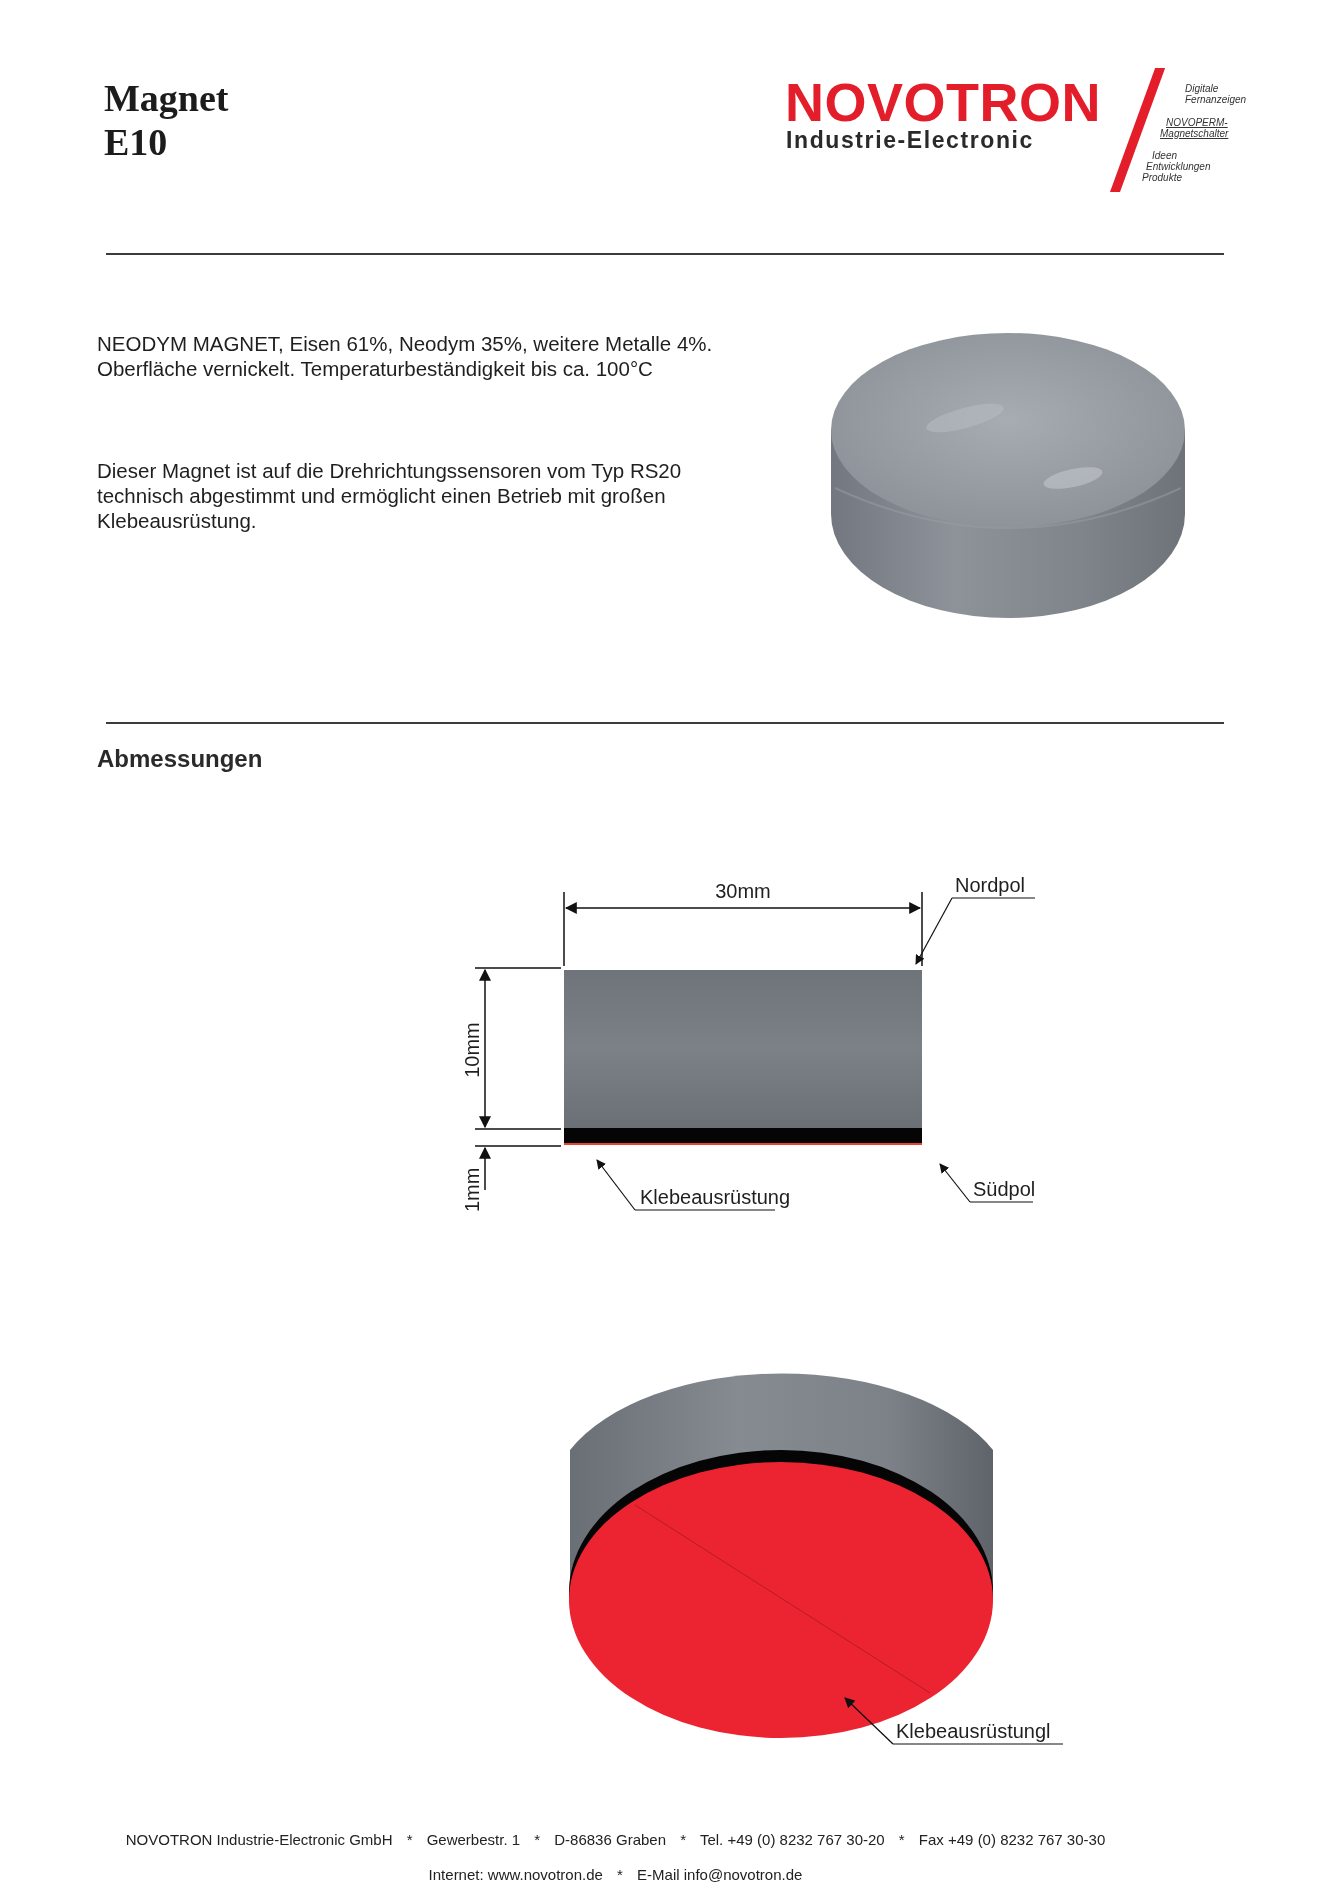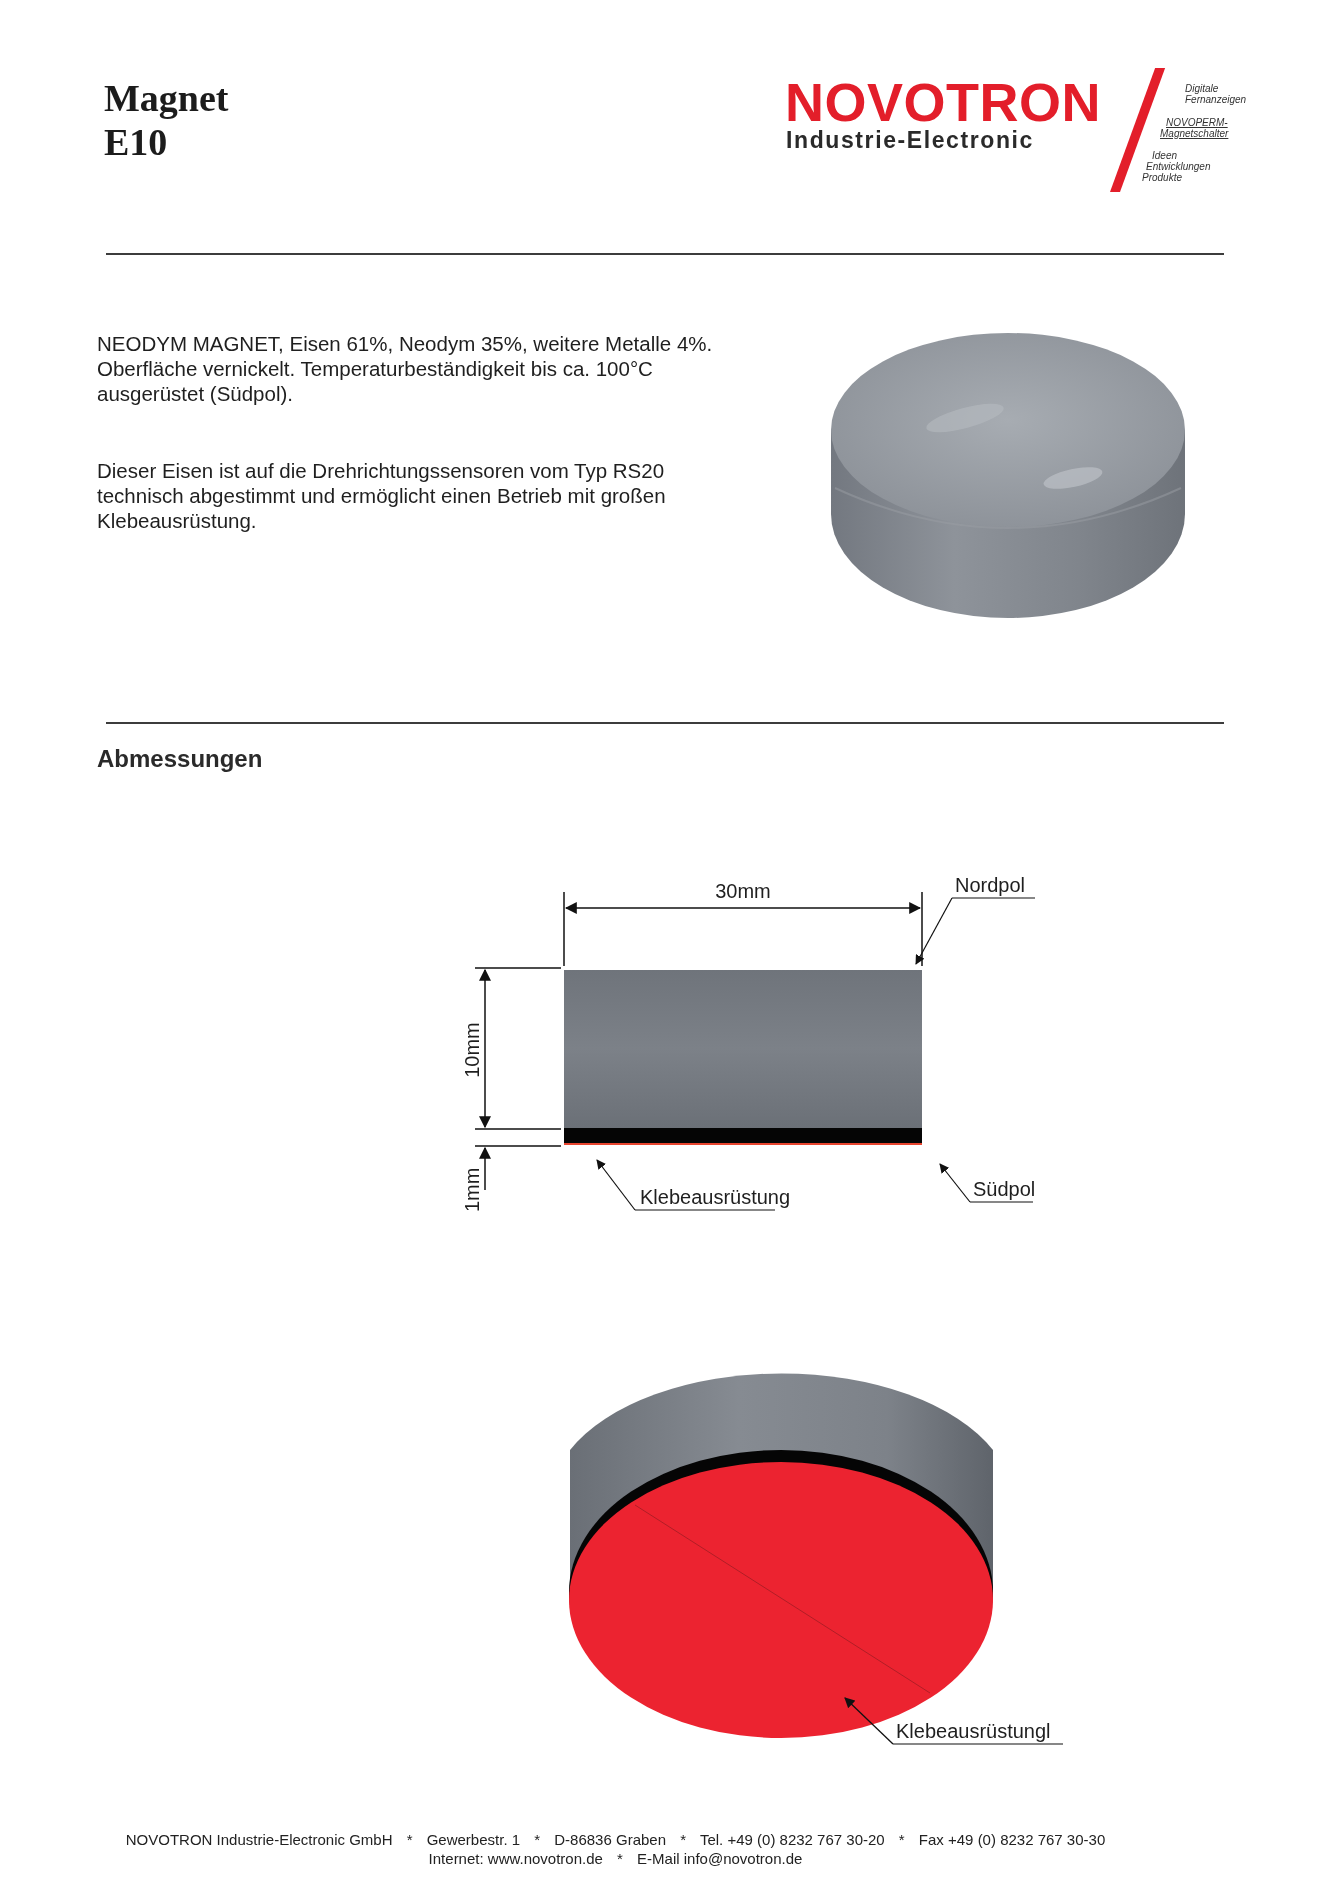--- a/index.html
+++ b/index.html
@@ -54,24 +54,23 @@
     <div style="padding-left:4px">Entwicklungen</div>
     <div>Produkte</div>
   </div>
 </div>
 
 <div class="abs rule" style="top:253px;"></div>
 
 <div class="abs desc" style="top:331px;">
   <div>NEODYM MAGNET, Eisen 61%, Neodym 35%, weitere Metalle 4%.</div>
   <div>Oberfläche vernickelt. Temperaturbeständigkeit bis ca. 100°C</div>
-  <div>ausgerüstet (Südpol).</div>
 </div>
 <div class="abs desc" style="top:458px;">
-  <div>Dieser Eisen ist auf die Drehrichtungssensoren vom Typ RS20</div>
+  <div>Dieser Magnet ist auf die Drehrichtungssensoren vom Typ RS20</div>
   <div>technisch abgestimmt und ermöglicht einen Betrieb mit großen</div>
   <div>Klebeausrüstung.</div>
 </div>
 
 <svg class="abs" style="left:825px; top:318px;" width="370" height="305">
   <defs>
     <linearGradient id="sideG" x1="0" y1="0" x2="1" y2="0">
       <stop offset="0" stop-color="#737880"></stop>
       <stop offset="0.35" stop-color="#8e939a"></stop>
       <stop offset="0.7" stop-color="#80858c"></stop>
@@ -165,18 +164,18 @@
     <span>NOVOTRON Industrie-Electronic GmbH</span>
     <span class="sep">*</span>
     <span>Gewerbestr. 1</span>
     <span class="sep">*</span>
     <span>D-86836 Graben</span>
     <span class="sep">*</span>
     <span>Tel. +49 (0) 8232 767 30-20</span>
     <span class="sep">*</span>
     <span>Fax +49 (0) 8232 767 30-30</span>
   </div>
-  <div style="padding-right:100px;">
+  <div style="padding-right:100px;margin-top:16px;">
     <span>Internet:  www.novotron.de</span>
     <span class="sep">*</span>
     <span>E-Mail info@novotron.de</span>
   </div>
 </div>
 
 </body></html>

